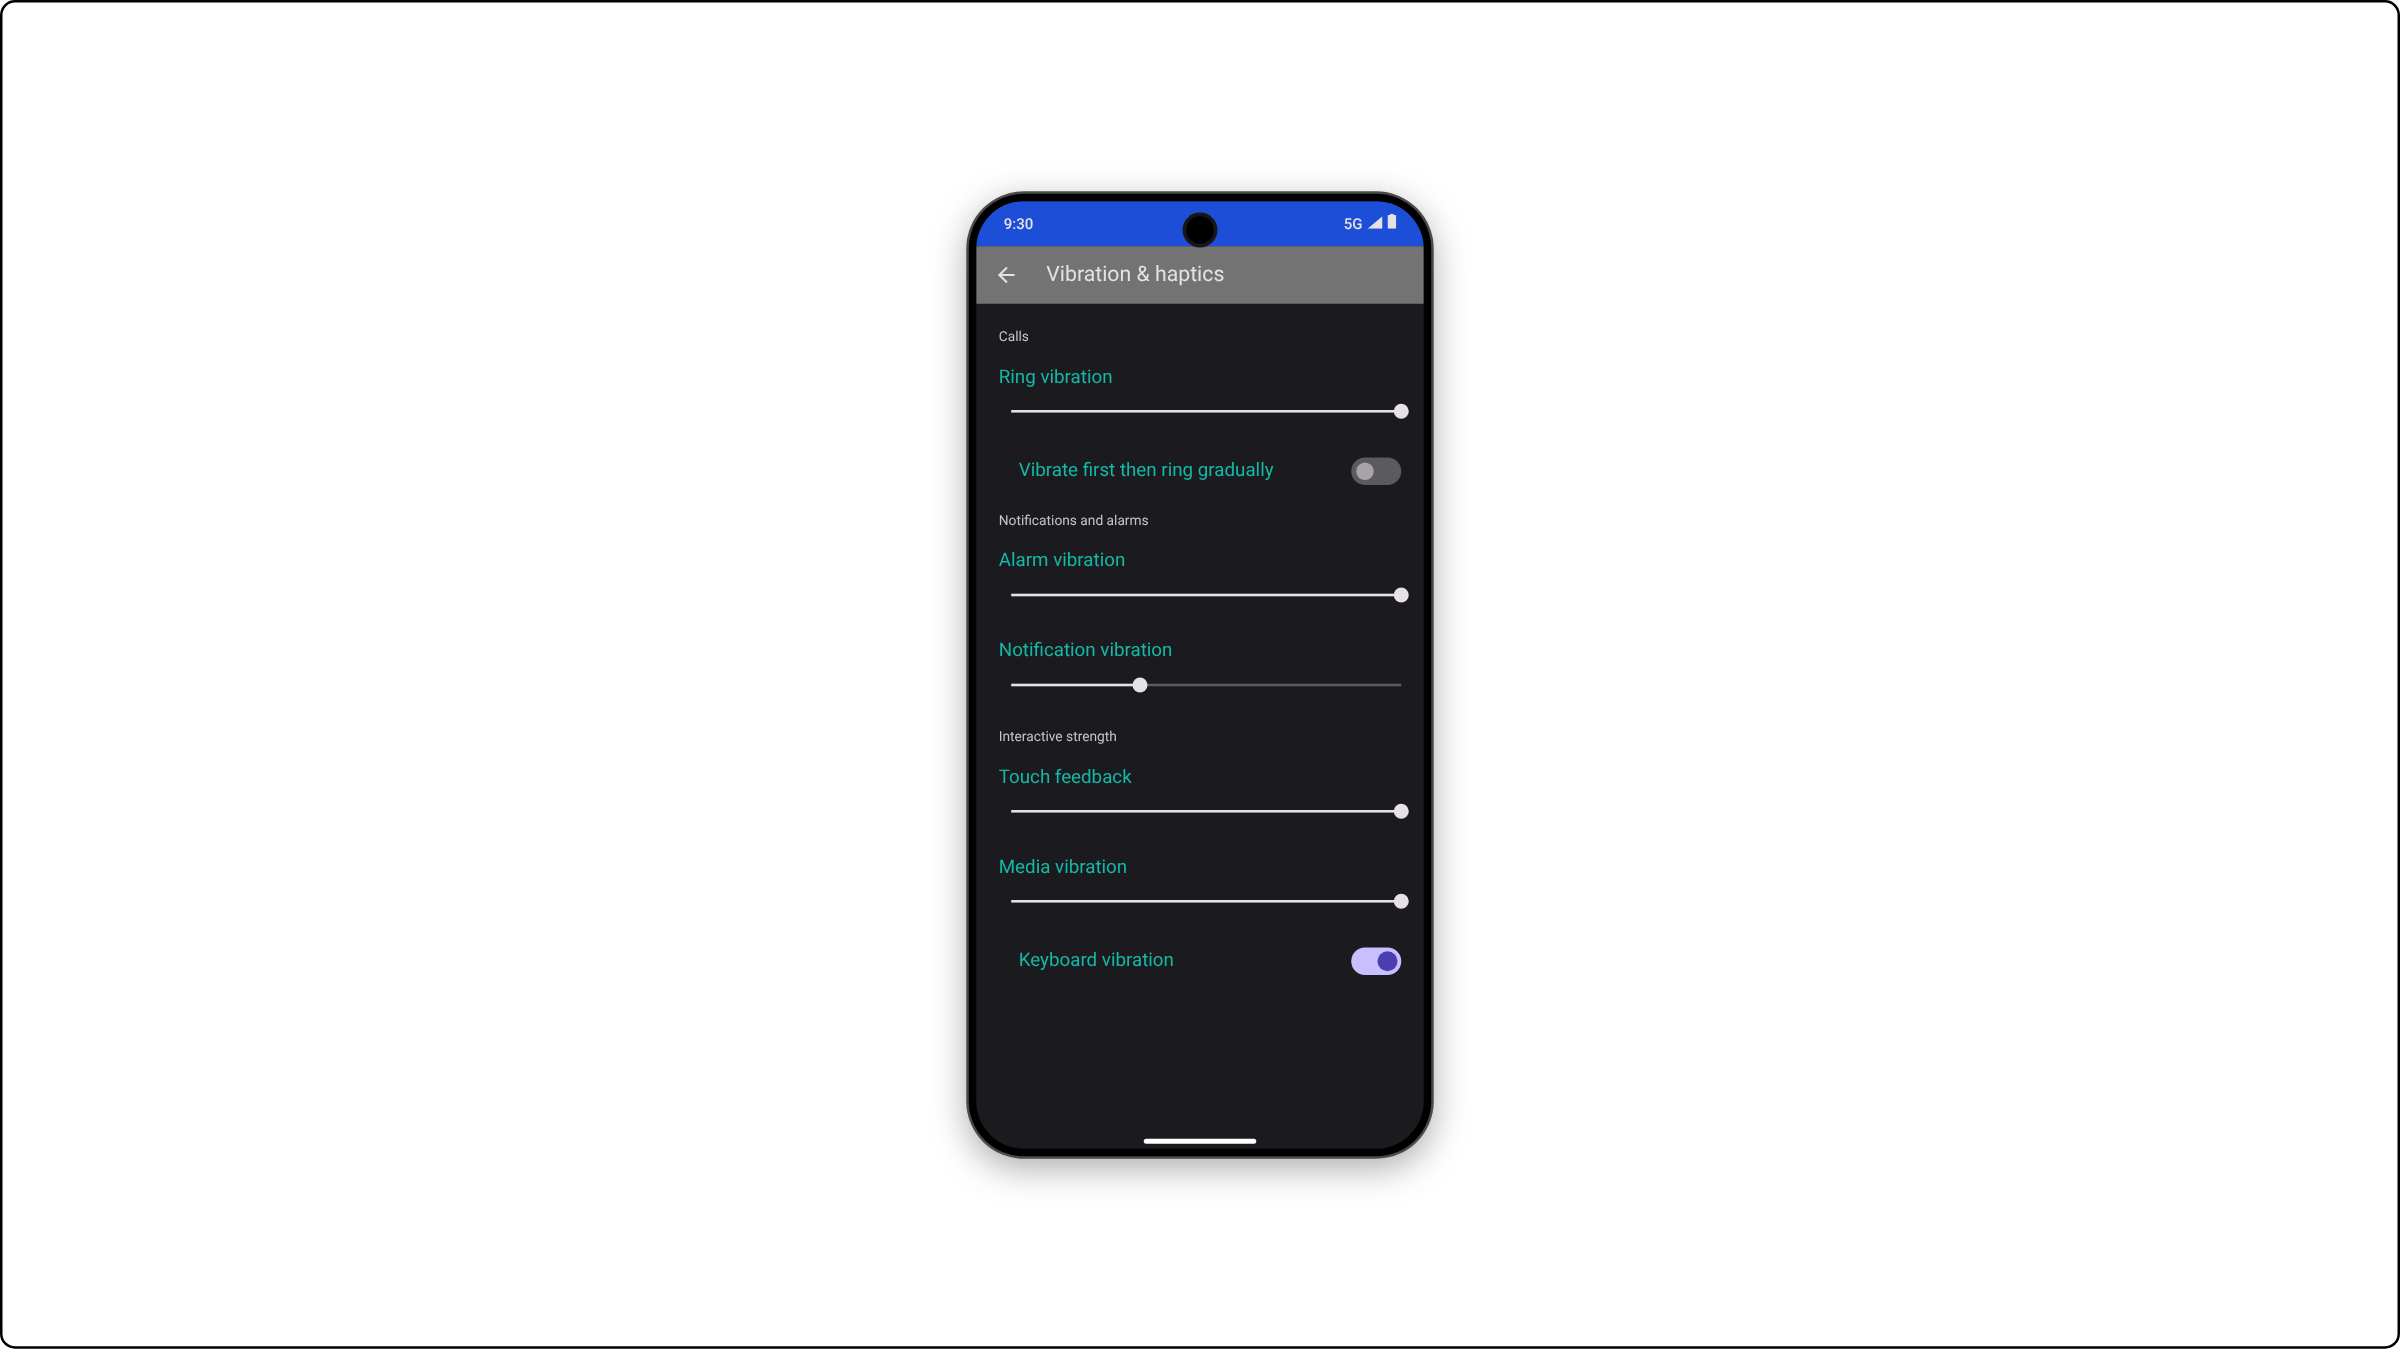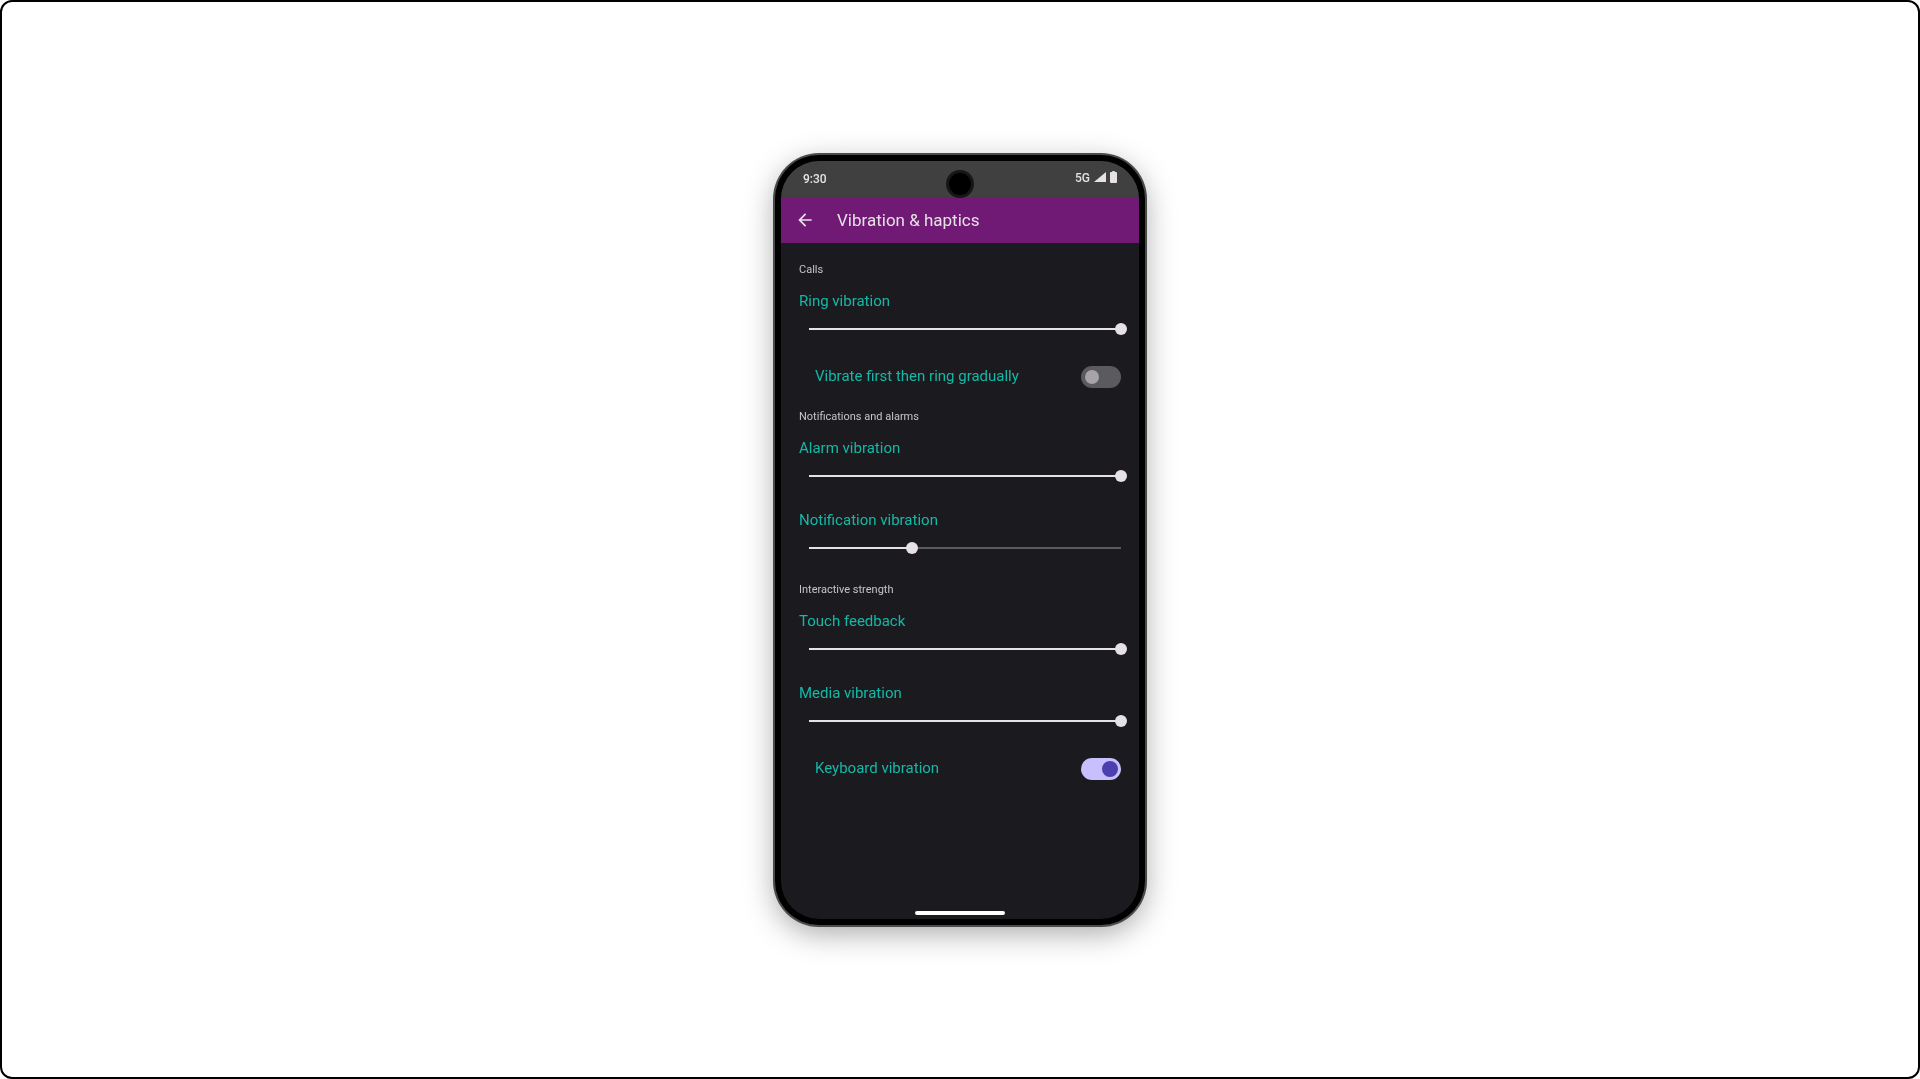--- a/index.html
+++ b/index.html
@@ -46,26 +46,26 @@
     box-shadow: 0 0 0 3px #171717;
   }
   .status-bar {
     height: 36px;
     display: flex;
     align-items: center;
     justify-content: space-between;
     padding: 0 22px;
     font-size: 12px;
     font-weight: 500;
-    background: #404040;
-  }
-  .status-right { display: flex; align-items: flex-start; gap: 4px; }
+    background: #1d4ed8;
+  }
+  .status-right { display: flex; align-items: center; gap: 4px; }
   .sig-icon, .batt-icon { display: inline-block; }
   .header {
-    background: #701a75;
+    background: #737373;
     height: 46px;
     display: flex;
     align-items: center;
     padding: 0 14px;
     gap: 22px;
   }
   .back-icon svg { display: block; }
   .header-title { font-size: 17px; font-weight: 400; color: #e6e1e5; }
   .content {
     flex: 1;

